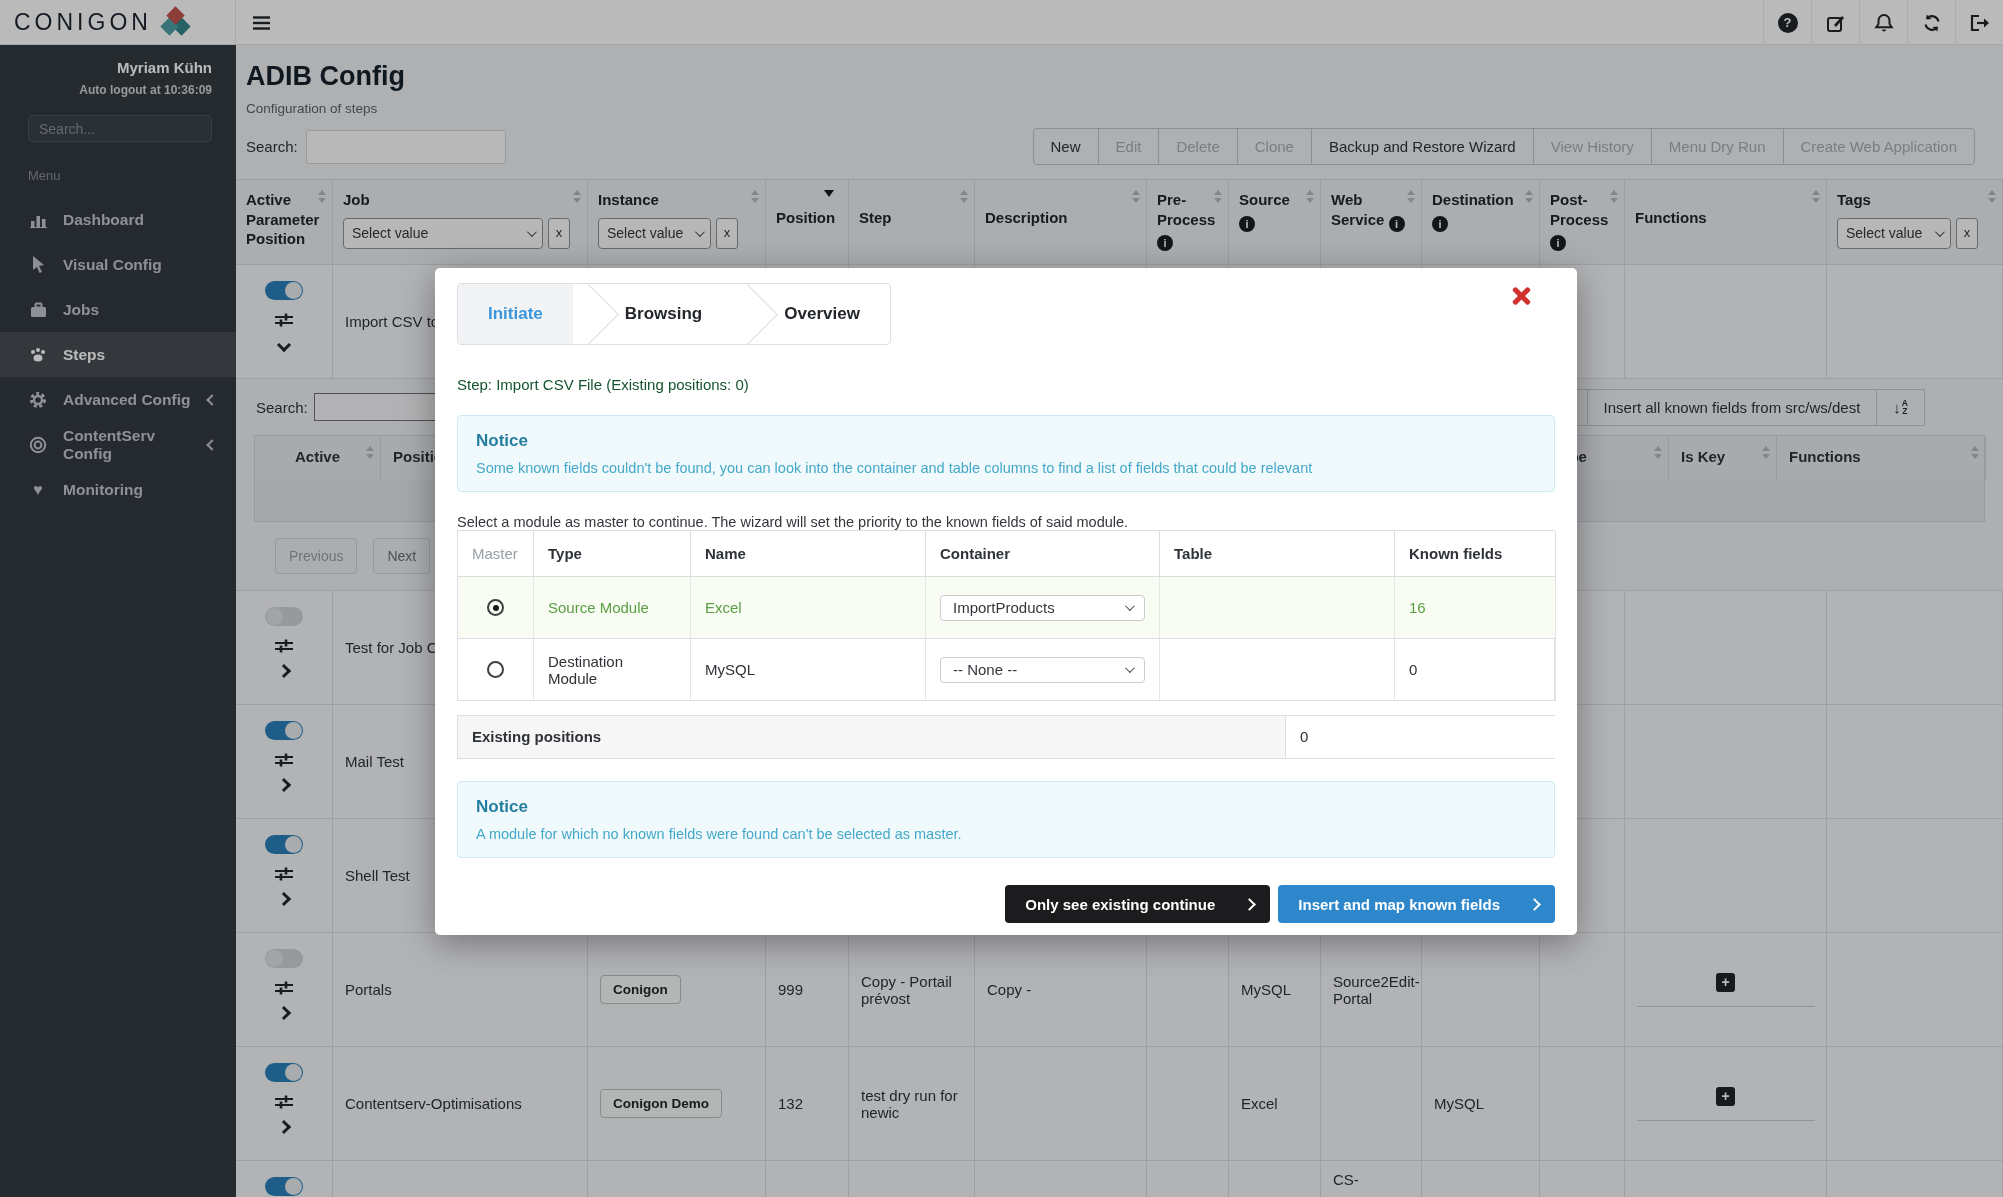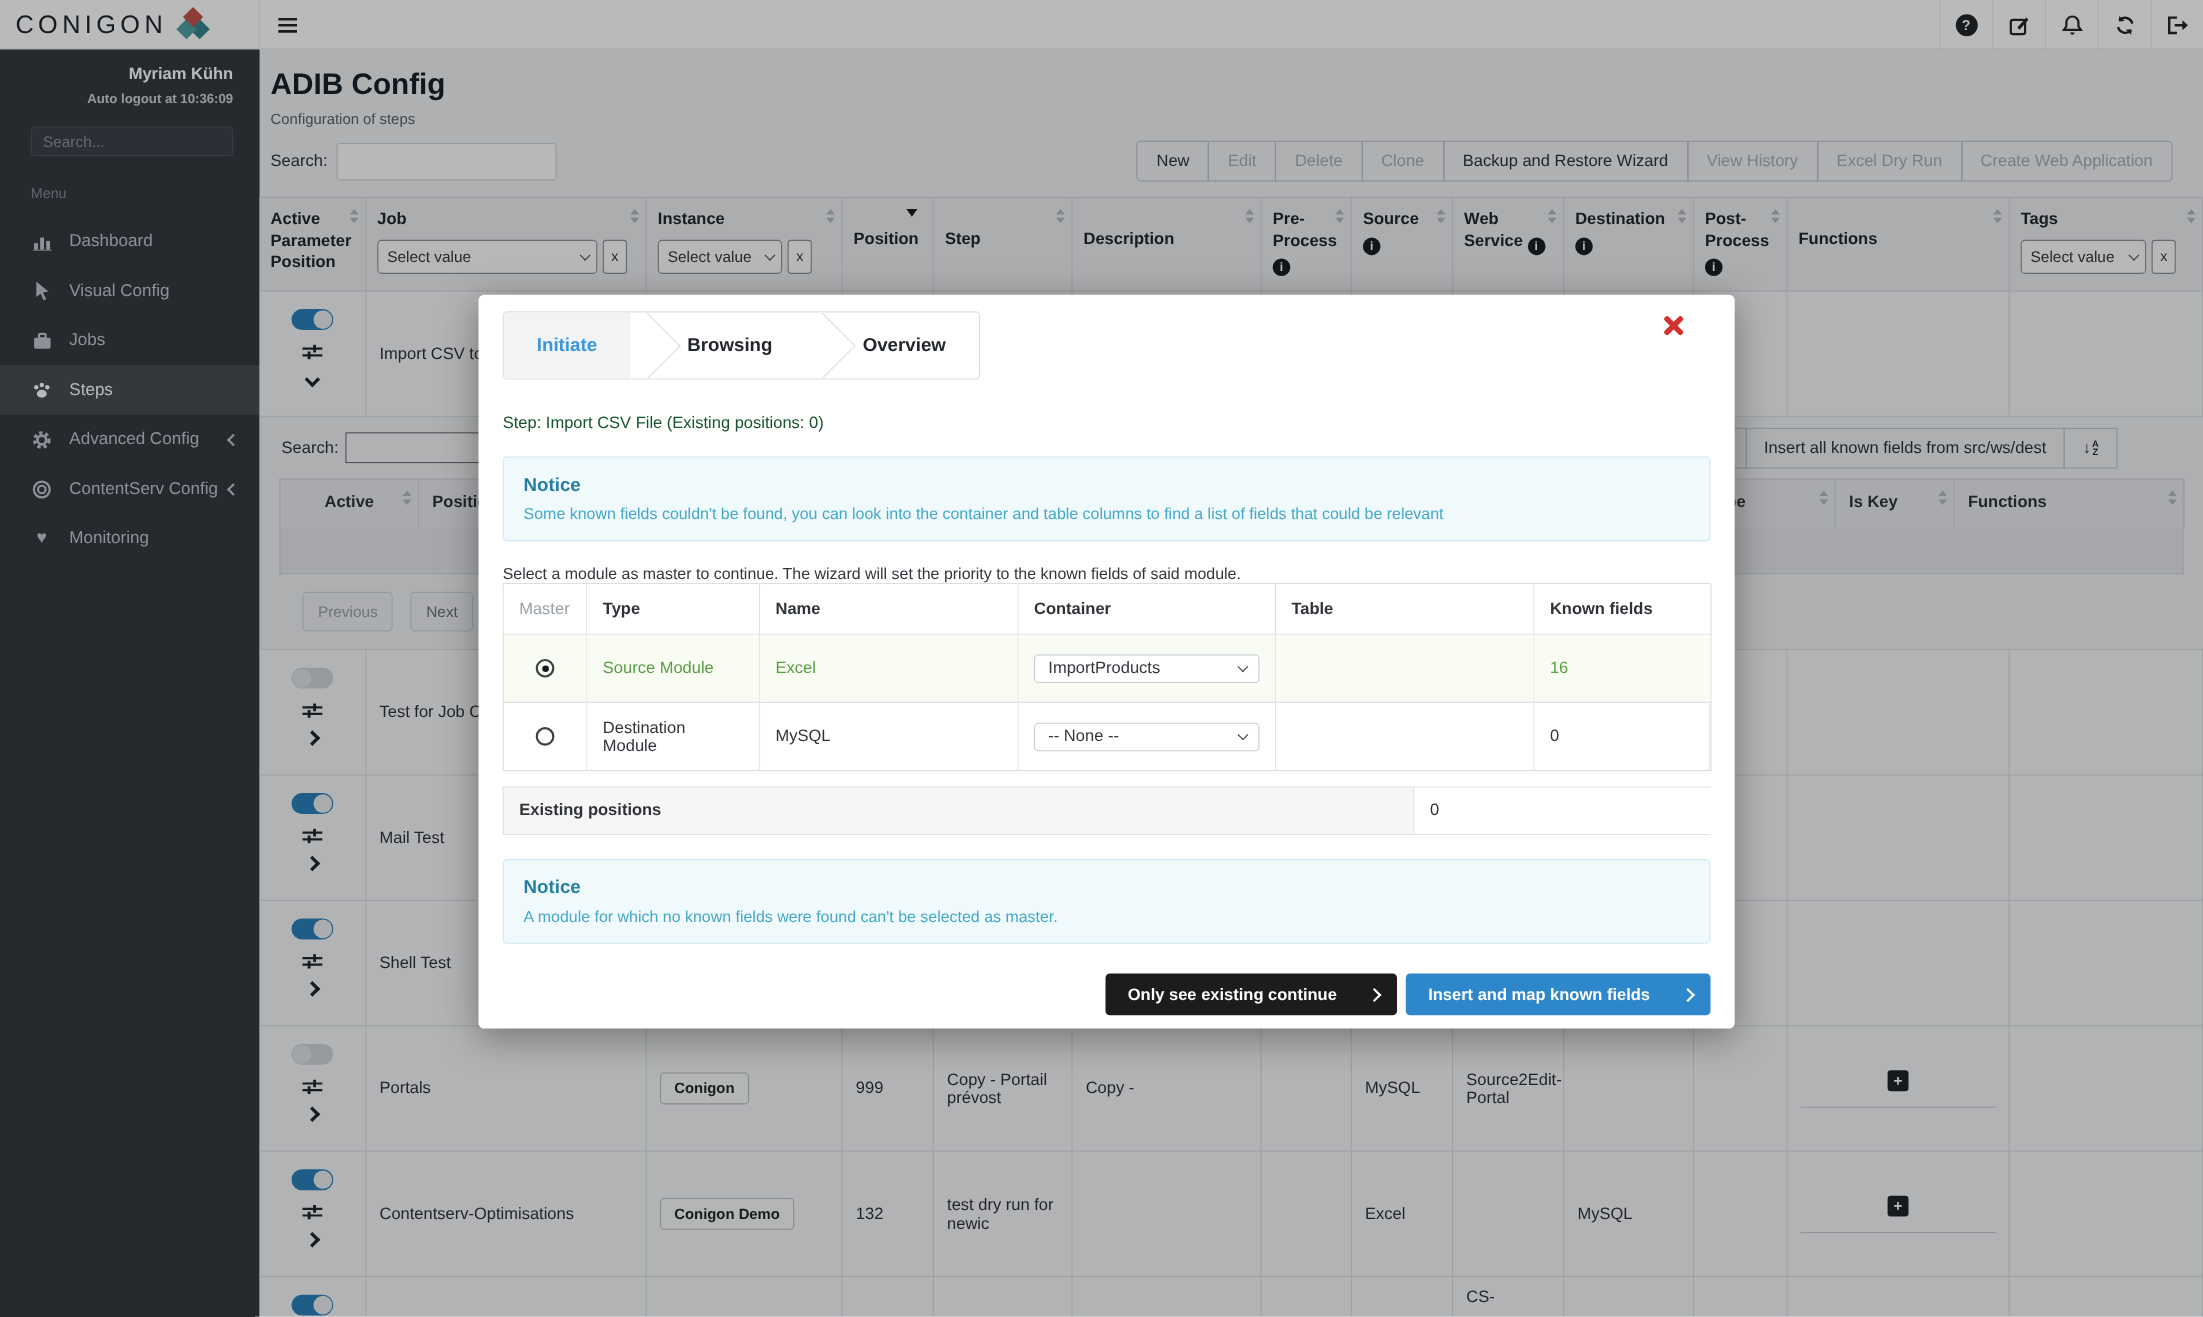--- a/index.html
+++ b/index.html
@@ -23,21 +23,21 @@
   
   .sidebar { position:absolute; top:45px; left:0; width:236px; height:1152px; background:#343a40; z-index:1; }
   .user-block { text-align:right; padding:14px 24px 0 0; }
   .user-name { color:#ffffff; font-size:15px; font-weight:bold; }
   .auto-logout { color:#cfd2d6; font-size:12px; font-weight:bold; margin-top:7px; }
   .sb-search { margin:18px 24px 0 28px; height:27px; background:#3b434b; border:1px solid #4b545c; border-radius:4px; display:flex; align-items:center; padding:0 10px; }
   .sb-search input { flex:1; background:transparent; border:none; outline:none; color:#c6cbd1; font-size:14px; font-family:inherit; }
   .sb-search input::placeholder { color:#8a9199; }
   .menu-label { margin:26px 0 0 28px; color:#868e96; font-size:13px; }
   .menu { margin-top:14px; }
-  .sitem { height:45px; display:flex; align-items:center; padding:0 20px 0 28px; color:#c2c7d0; font-size:15.5px; font-weight:normal; cursor:pointer; }
+  .sitem { height:45px; display:flex; align-items:center; padding:0 20px 0 28px; color:#c2c7d0; font-size:15.5px; font-weight:bold; cursor:pointer; }
   .sitem.active { background:rgba(255,255,255,0.10); color:#ffffff; }
   .sitem .s-ico { width:20px; margin-right:15px; display:flex; justify-content:center; }
   .chev-left { width:8px; height:8px; border-left:2px solid #c2c7d0; border-bottom:2px solid #c2c7d0; transform:rotate(45deg); margin-left:auto; }
   .heart-glyph { color:#c2c7d0; font-size:16px; }
 
   
   .content { position:absolute; top:45px; left:236px; width:1767px; height:1152px; z-index:1; }
   .page-head { padding:16px 0 0 10px; }
   .page-title { font-size:27px; font-weight:bold; color:#15202b; }
   .page-sub { font-size:13.5px; color:#5c6166; margin-top:9px; }
@@ -303,21 +303,21 @@
       <span>Search:</span>
       <input type="text" style="">
     </div>
     <div class="btn-group">
       <button class="tbtn">New</button>
       <button class="tbtn disabled">Edit</button>
       <button class="tbtn disabled">Delete</button>
       <button class="tbtn disabled">Clone</button>
       <button class="tbtn">Backup and Restore Wizard</button>
       <button class="tbtn disabled">View History</button>
-      <button class="tbtn disabled">Excel Dry Run</button>
+      <button class="tbtn disabled">Menu Dry Run</button>
       <button class="tbtn disabled">Create Web Application</button>
     </div>
   </div>
 
   <div class="mtable">
     <div class="thead">
       <div class="th"><span>Active Parameter Position</span><span class="sortc"></span></div>
       <div class="th">
         <span>Job</span><span class="sortc"></span>
         <div class="fselect-row">

